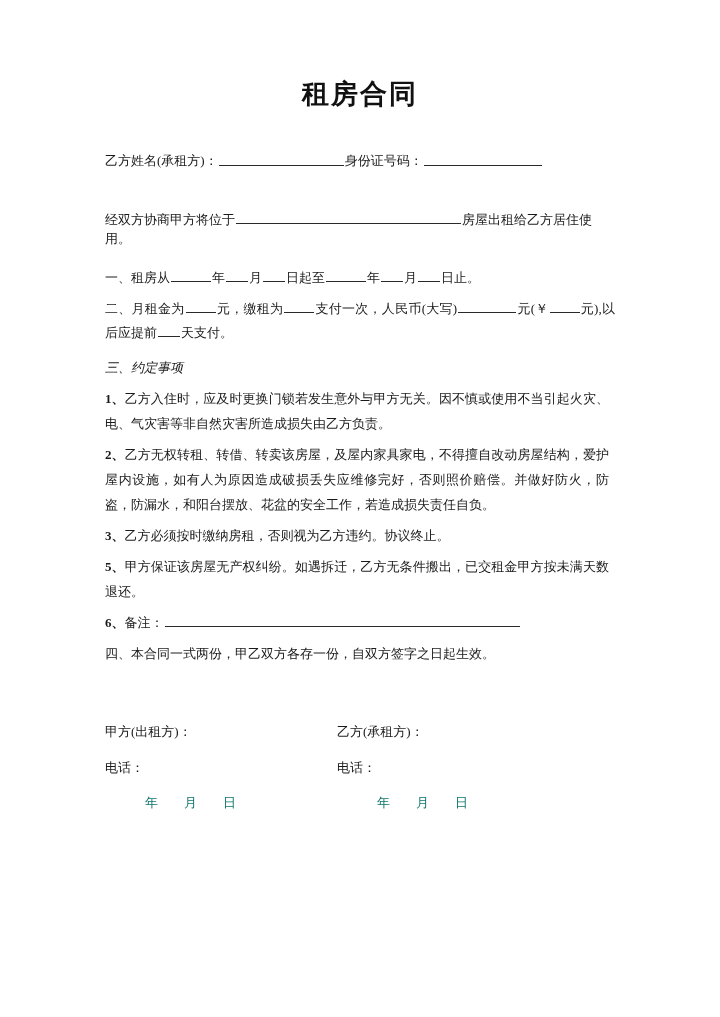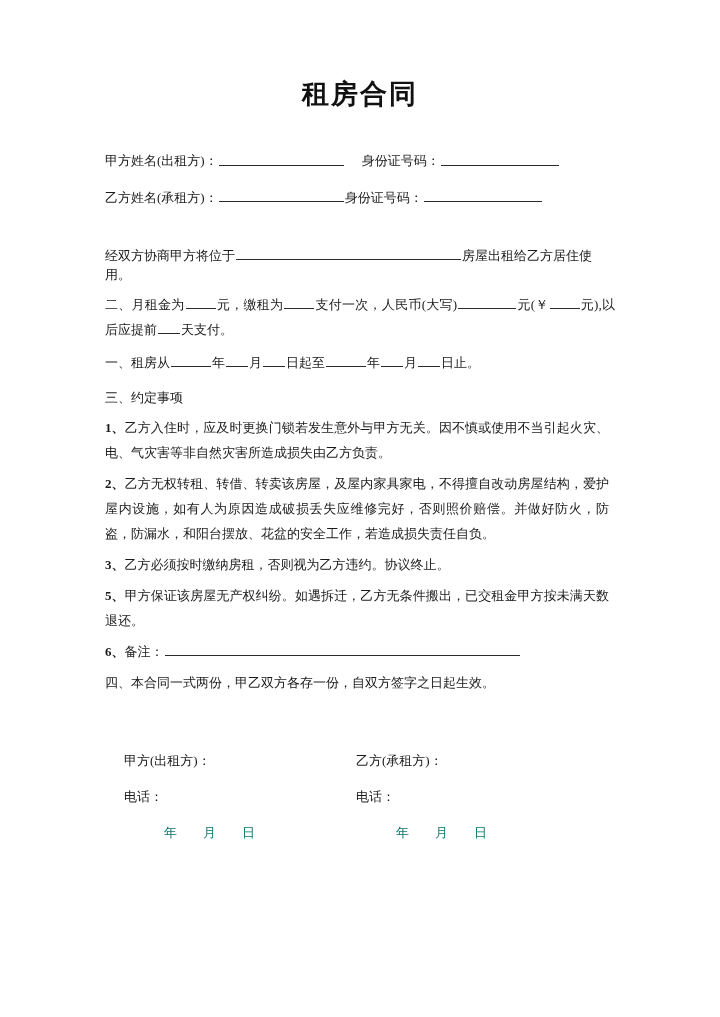--- a/index.html
+++ b/index.html
@@ -44,40 +44,41 @@
     white-space: nowrap;
     color: #1a1a1a;
   }
   .party-line .gap {
     display: inline-block;
     width: 17px;
   }
   .intro-line {
     font-size: 13px;
     margin-top: 38px;
-    margin-bottom: 8px;
+    margin-bottom: 17px;
     line-height: 1.5;
     color: #1a1a1a;
   }
   .clause {
     font-size: 13px;
     line-height: 1.92;
     margin: 8px 0 0 0;
     text-align: justify;
     text-justify: inter-ideograph;
     color: #1a1a1a;
   }
   .clause.tight {
     margin-top: 6px;
   }
   .section-head {
     font-size: 13px;
     line-height: 1.9;
     margin: 10px 0 0 0;
     color: #1a1a1a;
+    font-style: italic;
   }
   .numbered {
     font-size: 13px;
     line-height: 1.92;
     margin: 6px 6px 0 0;
     text-align: justify;
     text-justify: inter-ideograph;
     color: #1a1a1a;
   }
   .numbered .num {
@@ -105,21 +106,20 @@
     flex-direction: row;
   }
   .sign-col {
     width: 232px;
     font-size: 13px;
     line-height: 1.45;
   }
   .sign-col .sign-row {
     margin-bottom: 17px;
     color: #1a1a1a;
-    margin-left: 19px;
   }
   .sign-col .date-row {
     margin-bottom: 0;
     padding-left: 40px;
     letter-spacing: 0;
     color: #0f766e;
   }
   .sign-col .date-row .dsp {
     display: inline-block;
     width: 26px;
@@ -127,40 +127,37 @@
 </style>
 </head>
 <body>
 
 <div class="page">
 
   <h1 class="doc-title">租房合同</h1>
 
   <div class="party-block">
 
-    <div class="party-line">
-      <span>甲方姓名(出租方)：</span><span class="blank b-name"></span><span class="gap"></span><span>身份证号码：</span><span class="blank b-id"></span>
-    </div>
 
     <div class="party-line">
       <span>乙方姓名(承租方)：</span><span class="blank b-name"></span><span>身份证号码：</span><span class="blank b-id"></span>
     </div>
 
   </div>
 
   <p class="intro-line">
     <span>经双方协商甲方将位于</span><span class="blank b-addr"></span><span>房屋出租给乙方居住使用。</span>
   </p>
 
+  <p class="clause">
+    <span>一、租房从</span><span class="blank b-md"></span><span>年</span><span class="blank b-xs"></span><span>月</span><span class="blank b-xs"></span><span>日起至</span><span class="blank b-md"></span><span>年</span><span class="blank b-xs"></span><span>月</span><span class="blank b-xs"></span><span>日止。</span>
+  </p>
+
   <p class="clause tight">
     <span>二、月租金为</span><span class="blank b-sm"></span><span>元，缴租为</span><span class="blank b-sm"></span><span>支付一次，人民币(大写)</span><span class="blank b-lg"></span><span>元(￥</span><span class="blank b-sm"></span><span>元),以后应提前</span><span class="blank b-xs"></span><span>天支付。</span>
-  </p>
-
-  <p class="clause">
-    <span>一、租房从</span><span class="blank b-md"></span><span>年</span><span class="blank b-xs"></span><span>月</span><span class="blank b-xs"></span><span>日起至</span><span class="blank b-md"></span><span>年</span><span class="blank b-xs"></span><span>月</span><span class="blank b-xs"></span><span>日止。</span>
   </p>
 
   <p class="section-head">三、约定事项</p>
 
   <p class="numbered">
     <span class="num">1、</span><span>乙方入住时，应及时更换门锁若发生意外与甲方无关。因不慎或使用不当引起火灾、电、气灾害等非自然灾害所造成损失由乙方负责。</span>
   </p>
 
   <p class="numbered">
     <span class="num">2、</span><span>乙方无权转租、转借、转卖该房屋，及屋内家具家电，不得擅自改动房屋结构，爱护屋内设施，如有人为原因造成破损丢失应维修完好，否则照价赔偿。并做好防火，防盗，防漏水，和阳台摆放、花盆的安全工作，若造成损失责任自负。</span>

